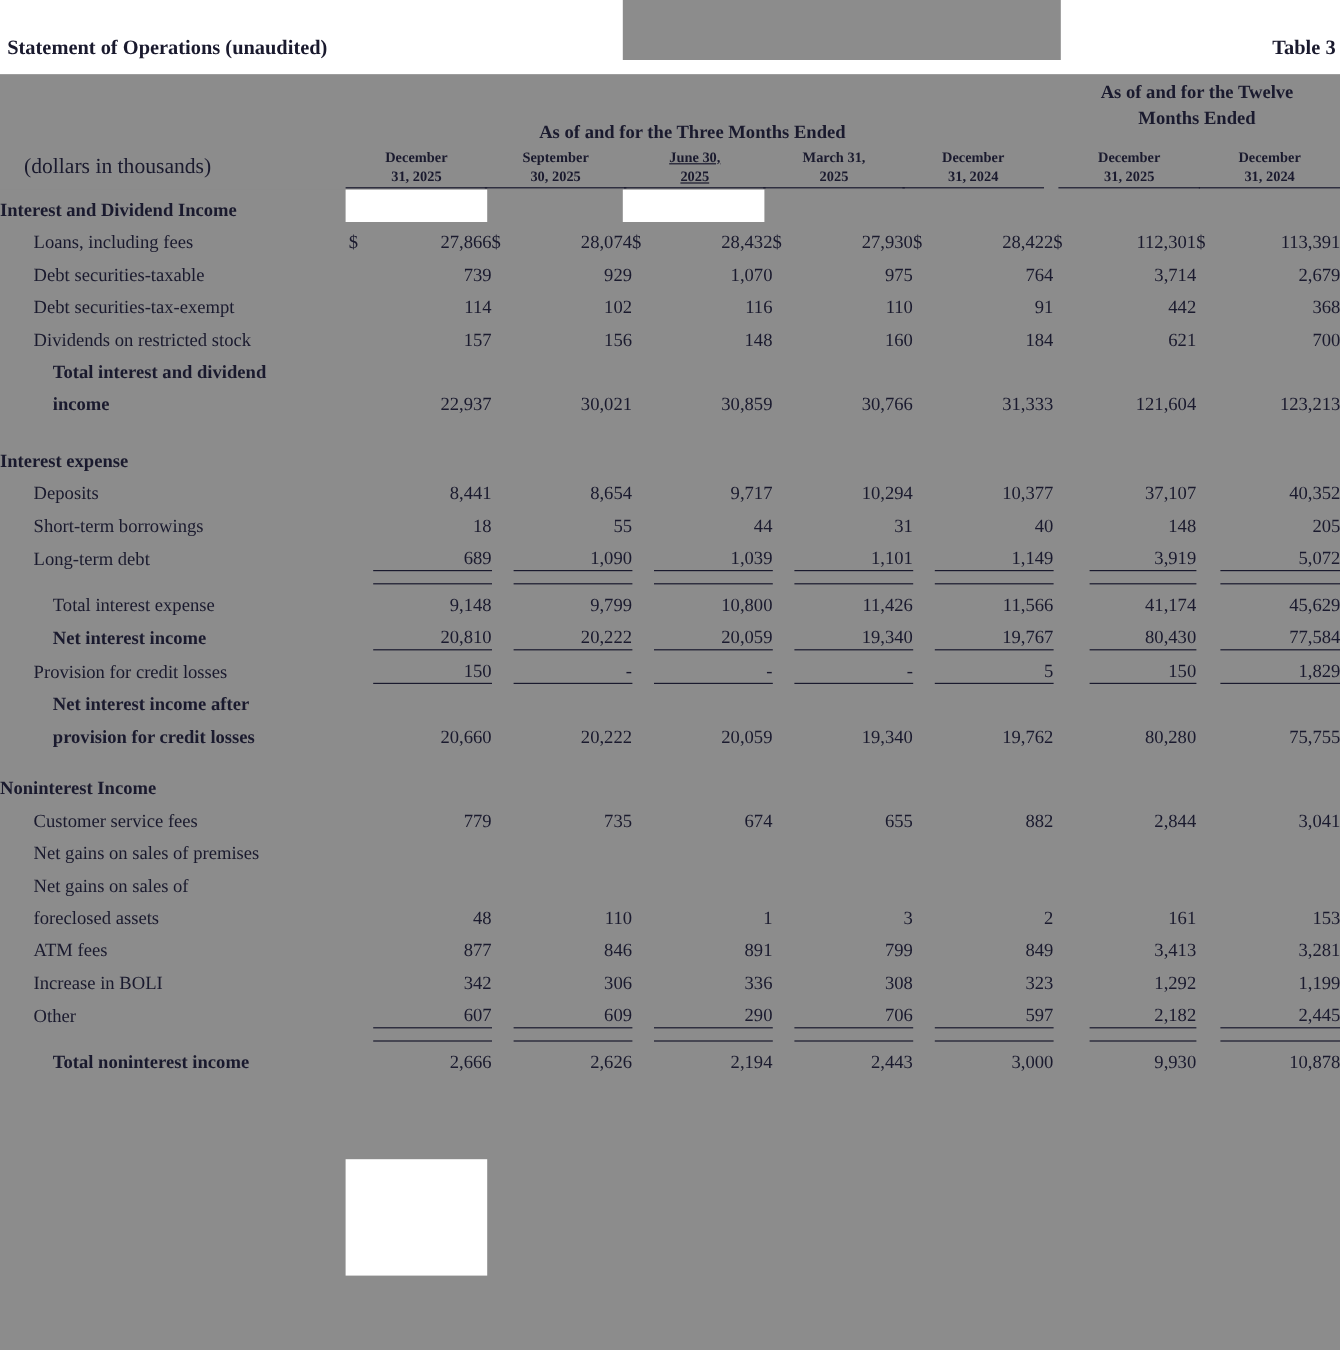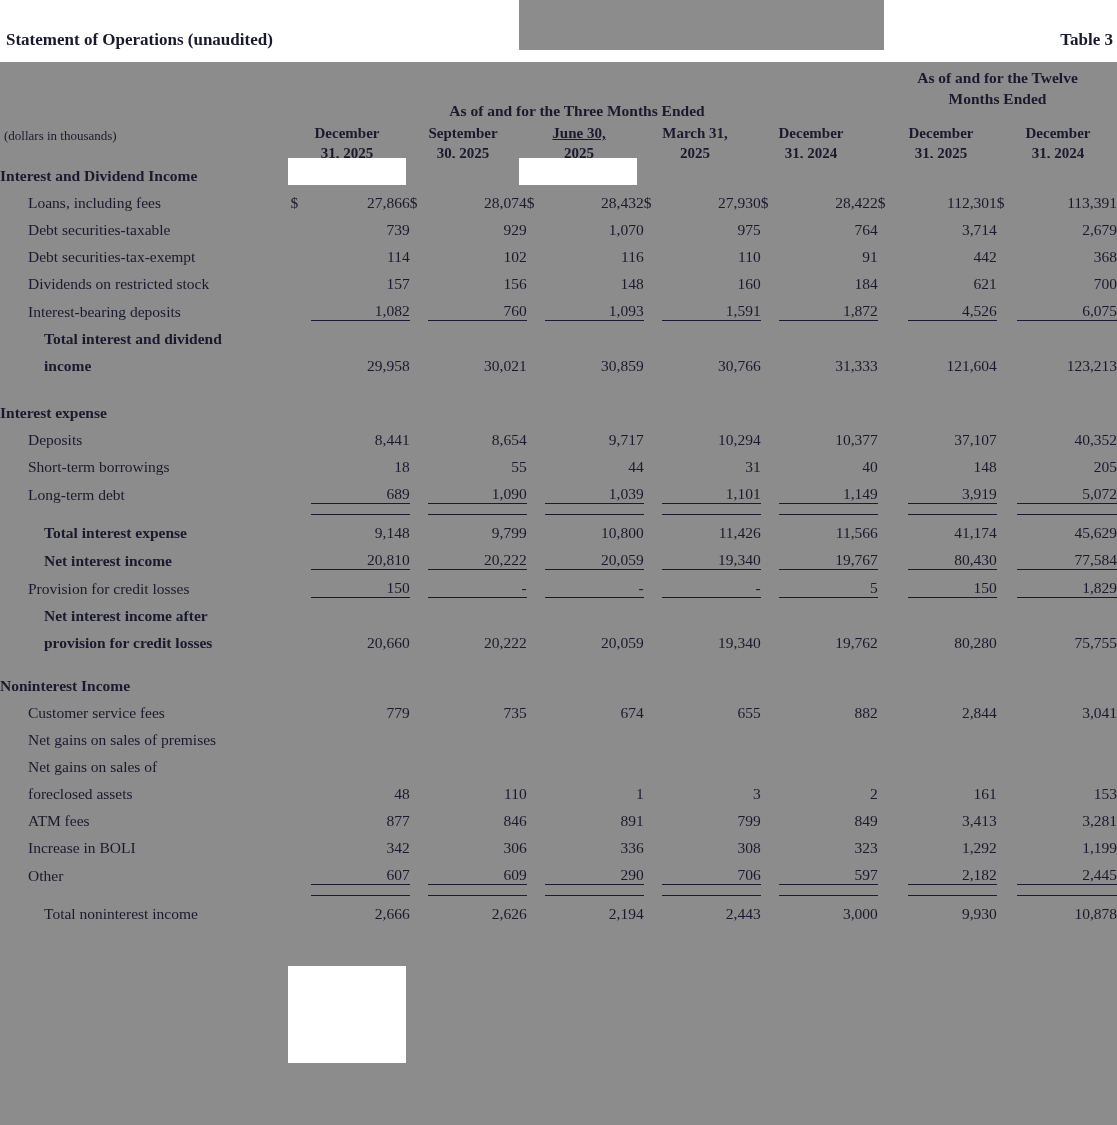--- a/index.html
+++ b/index.html
@@ -68,29 +68,29 @@
     position: absolute;
     left: 288px;
     top: 40px;
     width: 578px;
     text-align: center;
     font-size: 15.5px;
     font-weight: bold;
   }
   .dollars-note {
     position: absolute;
-    left: 4px;
+    left: 20px;
     top: 66px;
-    font-size: 13px;
+    font-size: 18px;
   }
   .col-head {
     position: absolute;
     top: 62px;
     text-align: center;
-    font-size: 15px;
+    font-size: 12px;
     font-weight: bold;
     line-height: 1.3;
   }
   .col-head .underline-bar {
     display: block;
     border-bottom: 1.5px solid #1a1a2e;
     margin-top: 1px;
   }
 
   
@@ -289,44 +289,27 @@
           <td class="num">148</td>
           <td class="cur"></td>
           <td class="num">160</td>
           <td class="cur"></td>
           <td class="num">184</td>
           <td class="cur"></td>
           <td class="num">621</td>
           <td class="cur"></td>
           <td class="num">700</td>
         </tr>
-        <tr class="tall">
-          <td class="label indent">Interest-bearing deposits</td>
-          <td class="cur"></td>
-          <td class="num rule-bot">1,082</td>
-          <td class="cur"></td>
-          <td class="num rule-bot">760</td>
-          <td class="cur"></td>
-          <td class="num rule-bot">1,093</td>
-          <td class="cur"></td>
-          <td class="num rule-bot">1,591</td>
-          <td class="cur"></td>
-          <td class="num rule-bot">1,872</td>
-          <td class="cur"></td>
-          <td class="num rule-bot">4,526</td>
-          <td class="cur"></td>
-          <td class="num rule-bot">6,075</td>
-        </tr>
         <tr>
           <td class="label indent2" colspan="15">Total interest and dividend</td>
         </tr>
         <tr class="tall">
           <td class="label indent2">income</td>
           <td class="cur"></td>
-          <td class="num">29,958</td>
+          <td class="num">22,937</td>
           <td class="cur"></td>
           <td class="num">30,021</td>
           <td class="cur"></td>
           <td class="num">30,859</td>
           <td class="cur"></td>
           <td class="num">30,766</td>
           <td class="cur"></td>
           <td class="num">31,333</td>
           <td class="cur"></td>
           <td class="num">121,604</td>
@@ -390,21 +373,21 @@
           <td class="num rule-bot">1,149</td>
           <td class="cur"></td>
           <td class="num rule-bot">3,919</td>
           <td class="cur"></td>
           <td class="num rule-bot">5,072</td>
         </tr>
         <tr class="spacer-row">
           <td colspan="15" style="height: 10px;"></td>
         </tr>
         <tr class="tall">
-          <td class="label indent2" style="font-weight: bold;">Total interest expense</td>
+          <td class="label indent2" style="font-weight: normal;">Total interest expense</td>
           <td class="cur"></td>
           <td class="num rule-top">9,148</td>
           <td class="cur"></td>
           <td class="num rule-top">9,799</td>
           <td class="cur"></td>
           <td class="num rule-top">10,800</td>
           <td class="cur"></td>
           <td class="num rule-top">11,426</td>
           <td class="cur"></td>
           <td class="num rule-top">11,566</td>
@@ -561,21 +544,21 @@
           <td class="num rule-bot">597</td>
           <td class="cur"></td>
           <td class="num rule-bot">2,182</td>
           <td class="cur"></td>
           <td class="num rule-bot">2,445</td>
         </tr>
         <tr class="spacer-row">
           <td colspan="15" style="height: 10px;"></td>
         </tr>
         <tr class="tall">
-          <td class="label indent2" style="font-weight: normal; padding-left: 44px;">Total noninterest income</td>
+          <td class="label indent2" style="font-weight: bold; padding-left: 44px;">Total noninterest income</td>
           <td class="cur"></td>
           <td class="num rule-top">2,666</td>
           <td class="cur"></td>
           <td class="num rule-top">2,626</td>
           <td class="cur"></td>
           <td class="num rule-top">2,194</td>
           <td class="cur"></td>
           <td class="num rule-top">2,443</td>
           <td class="cur"></td>
           <td class="num rule-top">3,000</td>

